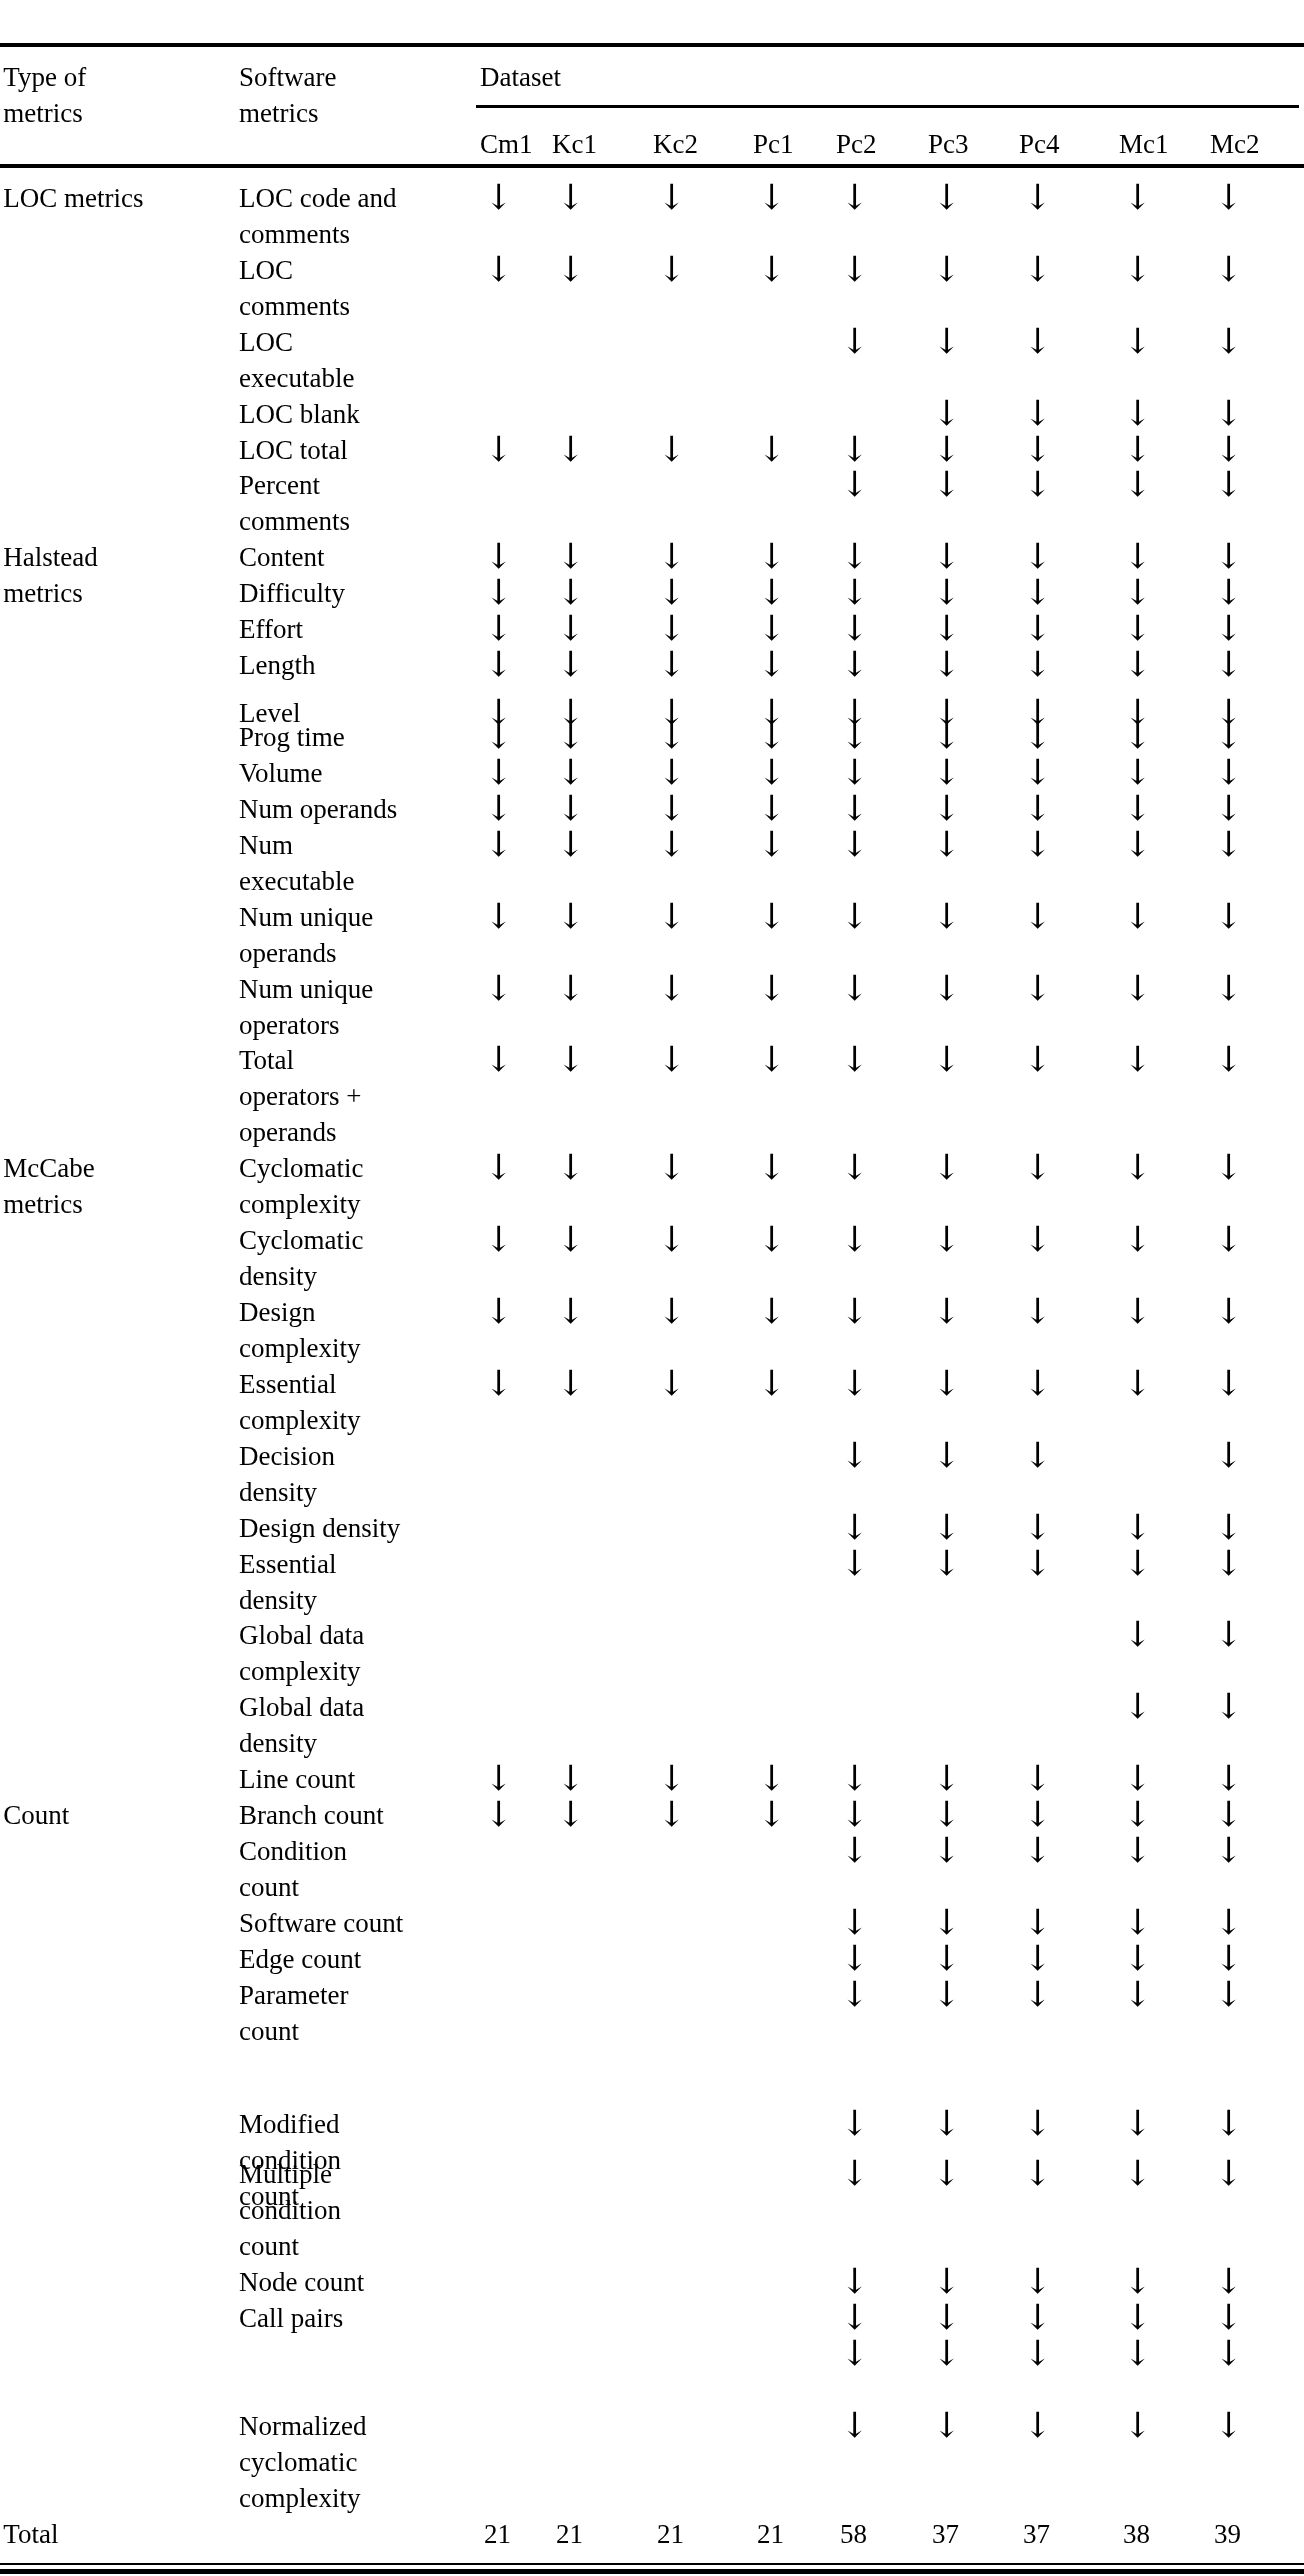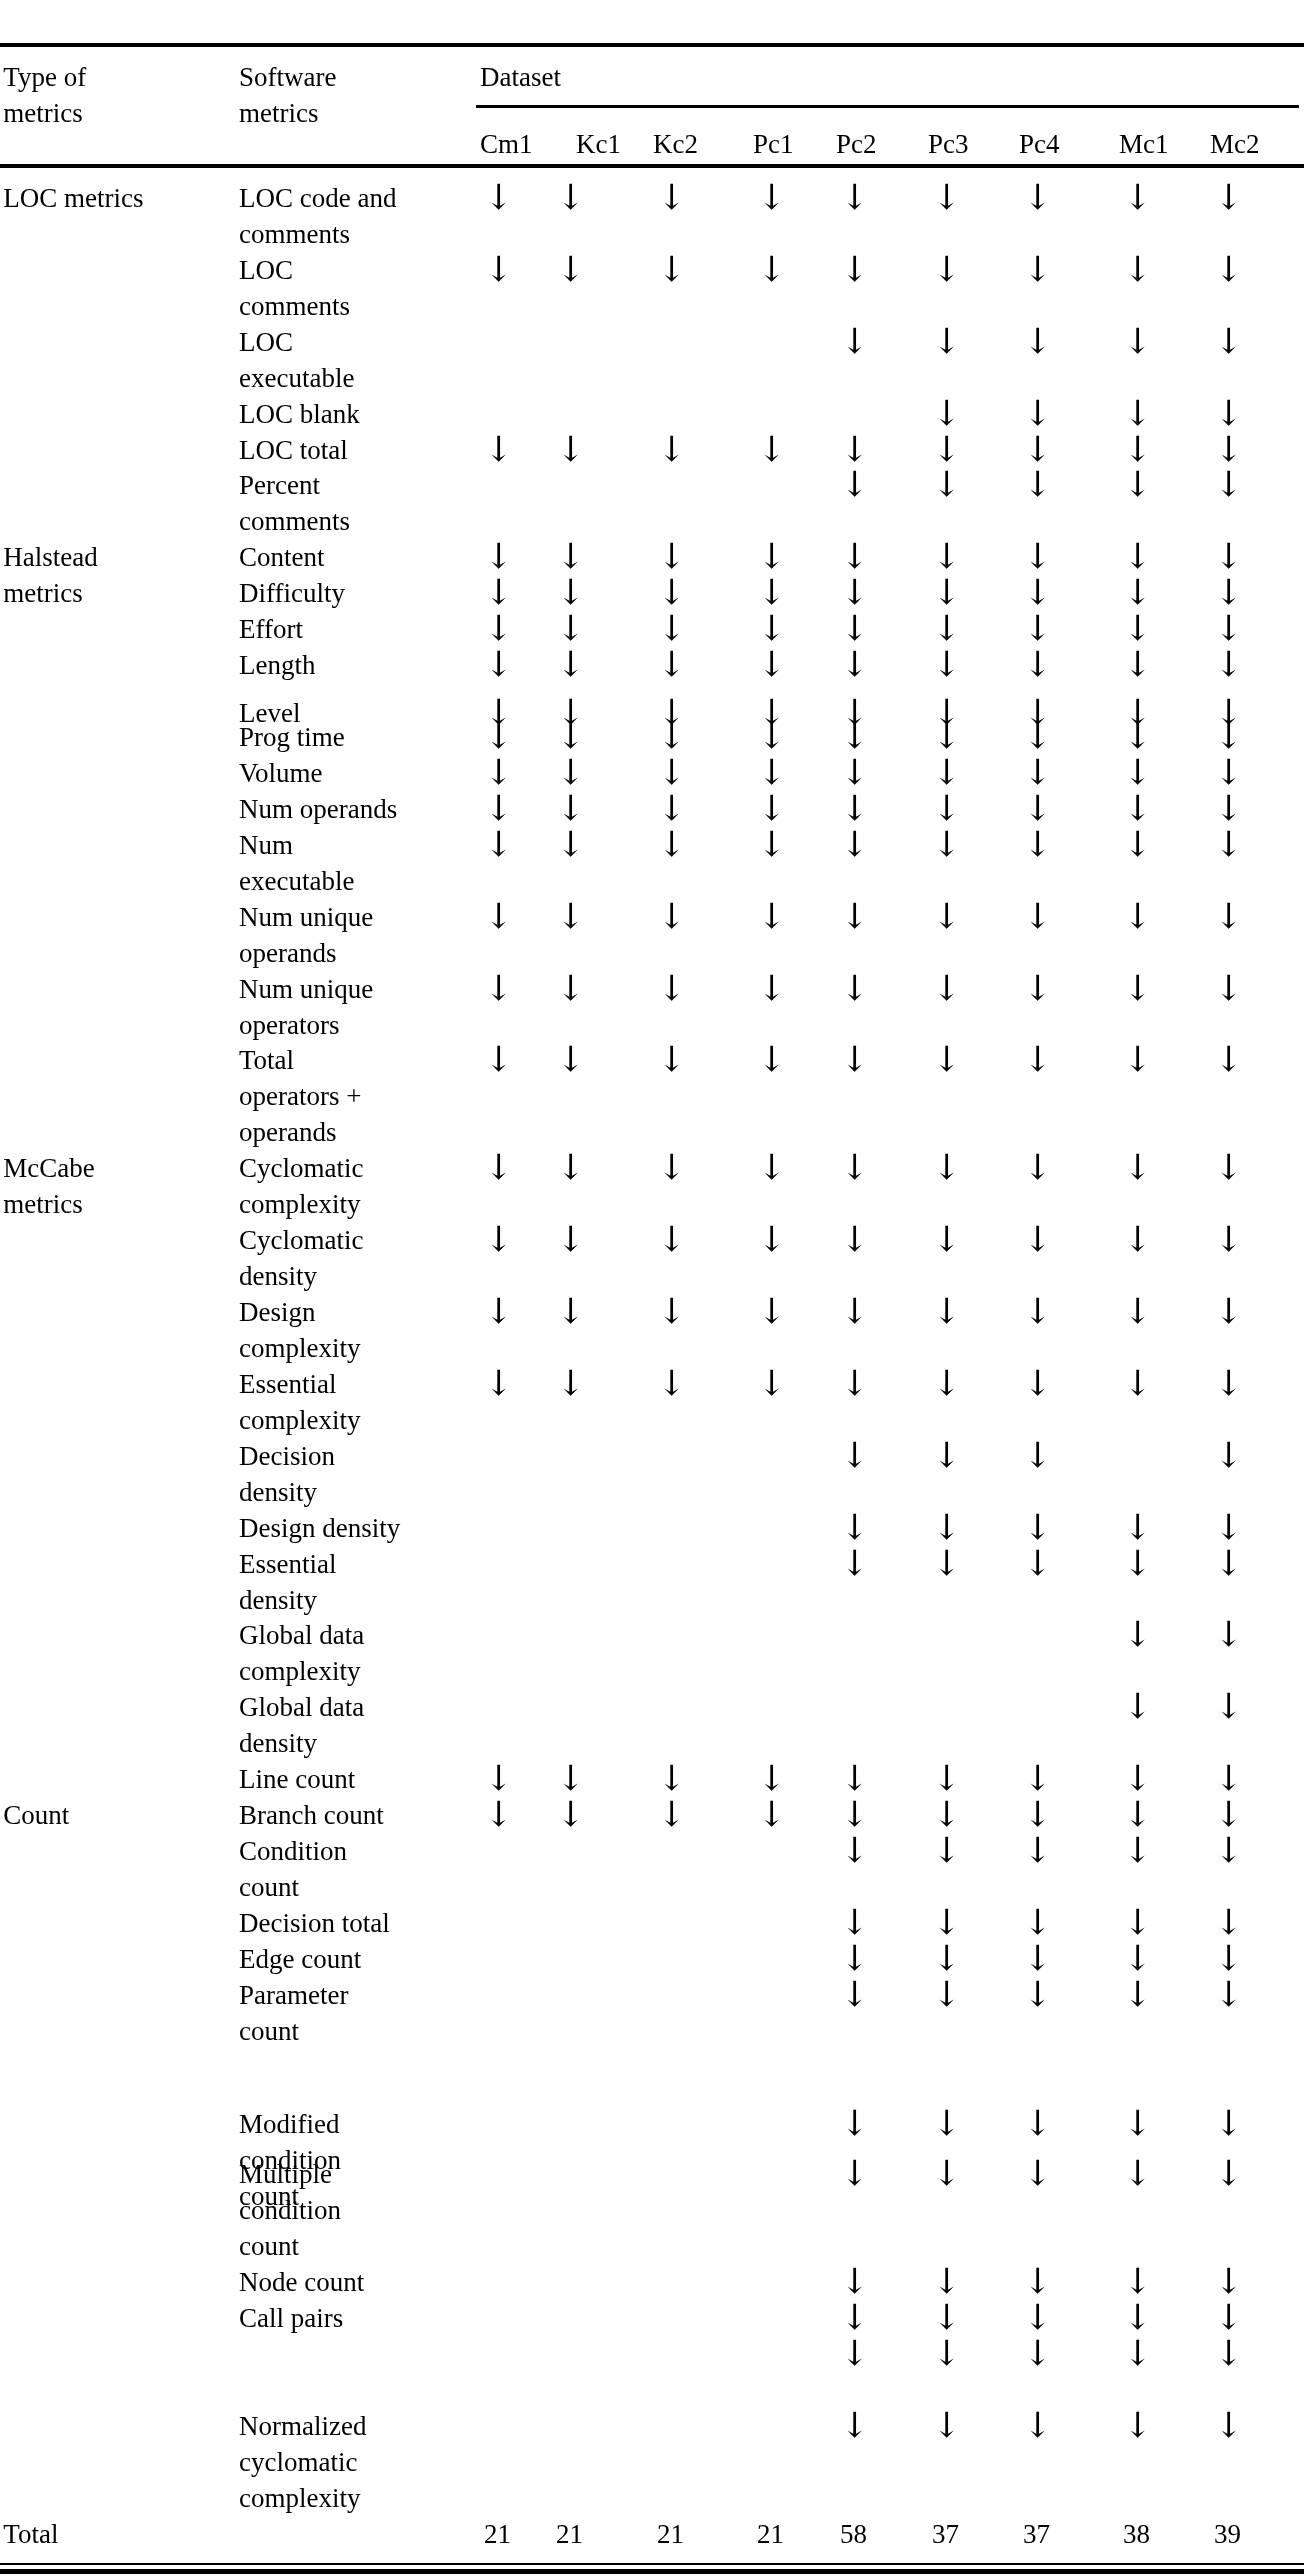--- a/index.html
+++ b/index.html
@@ -43,21 +43,21 @@
   <div class="rule" style="left:0;top:2563px;width:1304px;height:2px;"></div>
   <div class="rule" style="left:0;top:2569px;width:1304px;height:4.7px;"></div>
 
   <div class="hlabel" style="left:3.3px;top:59px;width:226px;">Type of
 metrics</div>
   <div class="hlabel" style="left:239px;top:59px;width:230px;">Software
 metrics</div>
   <div class="hlabel" style="left:480px;top:59px;width:266px;">Dataset</div>
   <div id="dataset-headers">
       <div class="ds-label" style="left: 480px; top: 126px;">Cm1</div>
-      <div class="ds-label" style="left: 576px; top: 126px; text-align: right;">Kc1</div>
+      <div class="ds-label" style="left: 552px; top: 126px; text-align: right;">Kc1</div>
       <div class="ds-label" style="left: 653px; top: 126px;">Kc2</div>
       <div class="ds-label" style="left: 753px; top: 126px;">Pc1</div>
       <div class="ds-label" style="left: 836px; top: 126px;">Pc2</div>
       <div class="ds-label" style="left: 928px; top: 126px;">Pc3</div>
       <div class="ds-label" style="left: 1019px; top: 126px;">Pc4</div>
       <div class="ds-label" style="left: 1119px; top: 126px;">Mc1</div>
       <div class="ds-label" style="left: 1210px; top: 126px;">Mc2</div>
     </div>
 
   <div id="rows" style="height: 2372px;">
@@ -395,21 +395,21 @@
       <div class="trow" style="top: 1653px; height: 72px;">
         <div class="metric-label">Condition
 count</div>
         <div class="arrow-cell" style="left: 840px;">↓</div>
         <div class="arrow-cell" style="left: 932px;">↓</div>
         <div class="arrow-cell" style="left: 1023px;">↓</div>
         <div class="arrow-cell" style="left: 1123px;">↓</div>
         <div class="arrow-cell" style="left: 1214px;">↓</div>
       </div>
       <div class="trow" style="top: 1725px; height: 36px;">
-        <div class="metric-label">Decision total</div>
+        <div class="metric-label">Software count</div>
         <div class="arrow-cell" style="left: 840px;">↓</div>
         <div class="arrow-cell" style="left: 932px;">↓</div>
         <div class="arrow-cell" style="left: 1023px;">↓</div>
         <div class="arrow-cell" style="left: 1123px;">↓</div>
         <div class="arrow-cell" style="left: 1214px;">↓</div>
       </div>
       <div class="trow" style="top: 1761px; height: 36px;">
         <div class="metric-label">Edge count</div>
         <div class="arrow-cell" style="left: 840px;">↓</div>
         <div class="arrow-cell" style="left: 932px;">↓</div>

